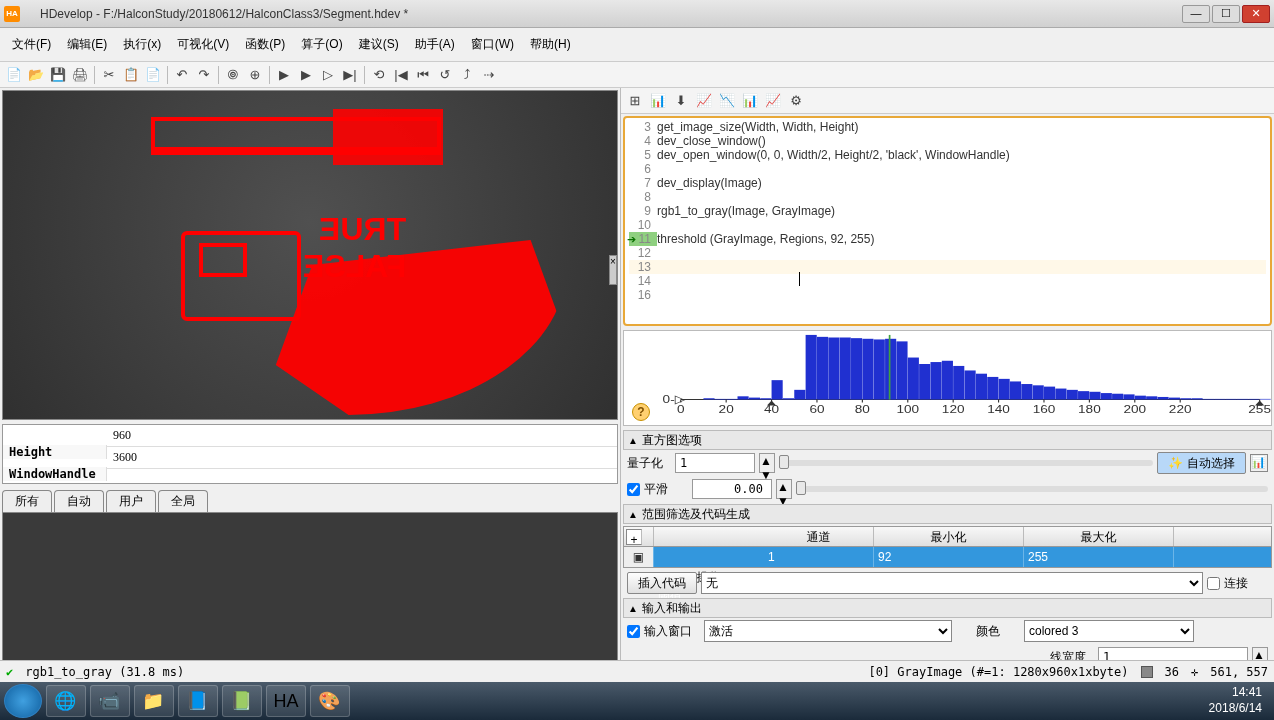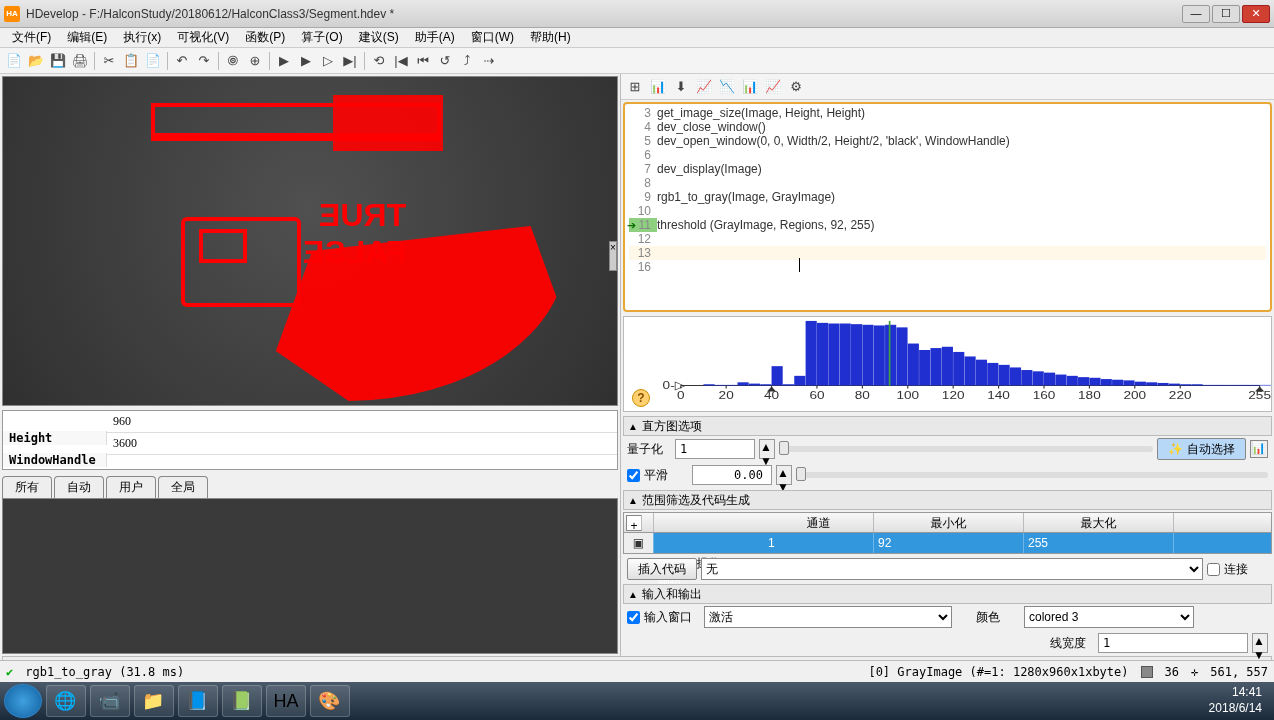--- a/index.html
+++ b/index.html
@@ -1,25 +1,25 @@
 <!DOCTYPE html>
 <html><head>
 <meta charset="utf-8">
 <style>
 * { margin: 0; padding: 0; box-sizing: border-box; font-family: "Microsoft YaHei", Tahoma, sans-serif; font-size: 12px; }
 body { background: #f0f0f0; overflow: hidden; width: 1274px; height: 720px; }
 
 .titlebar { height: 28px; background: linear-gradient(180deg, #e8e8e8, #d0d0d0); display: flex; align-items: center; padding: 0 4px; border-bottom: 1px solid #aaa; }
 .titlebar .icon { width: 16px; height: 16px; background: #ff8c00; border-radius: 2px; font-size: 8px; color: #fff; text-align: center; line-height: 16px; font-weight: bold; }
-.titlebar .title { margin-left: 6px; flex: 1; color: #333; }
+.titlebar .title { margin-left: 20px; flex: 1; color: #333; }
 .winbtns { display: flex; gap: 2px; }
 .winbtn { width: 28px; height: 18px; background: #ddd; border: 1px solid #999; border-radius: 2px; text-align: center; line-height: 14px; font-size: 11px; cursor: pointer; }
 .winbtn.close { background: #d04030; color: #fff; border-color: #a02020; }
 
-.menubar { height: 20px; background: #f0f0f0; display: flex; align-items: center; padding: 0 4px; border-bottom: 1px solid #ccc; text-align: center; }
+.menubar { height: 34px; background: #f0f0f0; display: flex; align-items: center; padding: 0 4px; border-bottom: 1px solid #ccc; text-align: center; }
 .menuitem { padding: 2px 8px; cursor: pointer; }
 
 .toolbar { height: 26px; background: #f4f4f4; display: flex; align-items: center; padding: 0 4px; gap: 2px; border-bottom: 1px solid #ccc; }
 .tbtn { width: 20px; height: 20px; border: 1px solid transparent; display: flex; align-items: center; justify-content: center; cursor: pointer; font-size: 13px; color: #444; }
 .tsep { width: 1px; height: 18px; background: #bbb; margin: 0 2px; }
 
 .main { display: flex; height: 582px; }
 .left { width: 620px; height: 100%; display: flex; flex-direction: column; }
 .right { flex: 1; height: 100%; display: flex; flex-direction: column; border-left: 1px solid #bbb; }
 
@@ -181,31 +181,32 @@
         <div class="tbtn">⬇</div>
         <div class="tbtn">📈</div>
         <div class="tbtn">📉</div>
         <div class="tbtn">📊</div>
         <div class="tbtn">📈</div>
         <div class="tbtn">⚙</div>
       </div>
 
     <div class="editor">
       <div class="editor-inner" id="editor">
-          <div class="line"><div class="lineno">3</div><div class="code">get_image_size(Image, Height, Height)</div></div>
+          <div class="line"><div class="lineno">3</div><div class="code">get_image_size(Width, Width, Height)</div></div>
           <div class="line"><div class="lineno">4</div><div class="code">dev_close_window()</div></div>
           <div class="line"><div class="lineno">5</div><div class="code">dev_open_window(0, 0, Width/2, Height/2, 'black', WindowHandle)</div></div>
           <div class="line"><div class="lineno">6</div><div class="code"></div></div>
           <div class="line"><div class="lineno">7</div><div class="code">dev_display(Image)</div></div>
           <div class="line"><div class="lineno">8</div><div class="code"></div></div>
           <div class="line"><div class="lineno">9</div><div class="code">rgb1_to_gray(Image, GrayImage)</div></div>
           <div class="line"><div class="lineno">10</div><div class="code"></div></div>
           <div class="line"><div class="lineno mark" style="position: relative;">11<span style="position: absolute; left: -2px; color: rgb(10, 112, 0); font-size: 11px;">➔</span></div><div class="code">threshold (GrayImage, Regions, 92, 255)</div></div>
           <div class="line"><div class="lineno">12</div><div class="code"></div></div>
           <div class="line hlline"><div class="lineno">13</div><div class="code"></div></div>
+          <div class="line"><div class="lineno">14</div><div class="code"></div></div>
           <div class="line"><div class="lineno">16</div><div class="code"></div></div>
         </div>
       <div class="cursor-caret"></div>
     </div>
 
     <div class="histo">
       <svg id="histosvg" viewBox="0 0 570 96" preserveAspectRatio="none">
   <line x1="50" y1="70" x2="560" y2="70" stroke="#333"></line>
   <rect x="50" y="70" width="9.807692307692308" height="0" fill="#2030d0"></rect>
           <rect x="60" y="70" width="9.807692307692308" height="0" fill="#2030d0"></rect>

